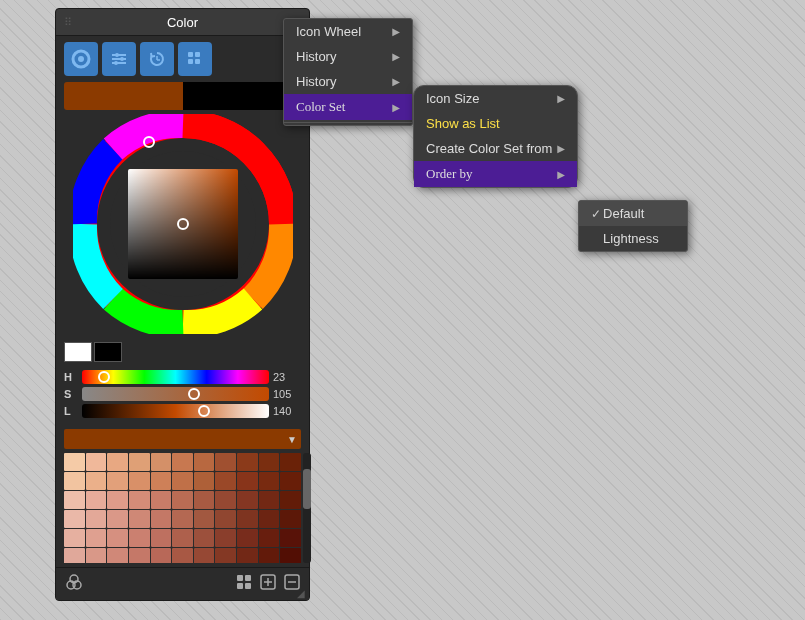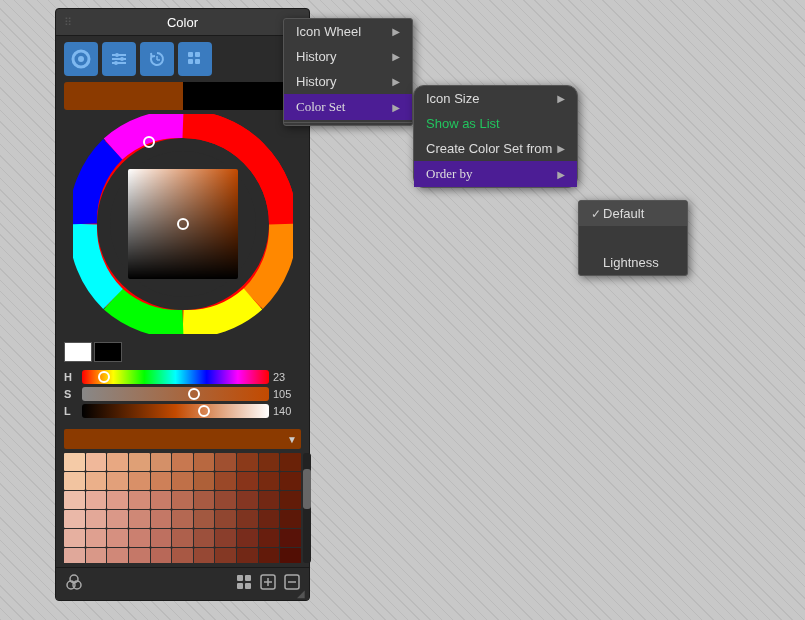--- a/index.html
+++ b/index.html
@@ -303,21 +303,21 @@
       left: 413px;
       top: 85px;
       width: 165px;
       background: #3a3a3a;
       border: 1px solid #555;
       border-radius: 11px;
       box-shadow: 2px 2px 8px rgba(0,0,0,0.5);
       z-index: 11;
     }
     .menu-item.disabled {
-      color: #22c55e;
+      color: #fde047;
       cursor: default;
     }
 
     
     .context-menu-3 {
       position: absolute;
       left: 578px;
       top: 200px;
       width: 110px;
       background: #3a3a3a;
@@ -610,15 +610,15 @@
   </div>
 </div>
 
 <div class="context-menu-3">
   <div class="menu-item selected">
     <span class="check-icon">✓</span>
     <span style="flex:1;">Default</span>
   </div>
   <div class="menu-item">
     <span class="check-icon" style="opacity:0;">✓</span>
-    <span style="flex:1;margin-top:24px;">Lightness</span>
+    <span style="flex:1;">Lightness</span>
   </div>
 </div>
 
 </body></html>

